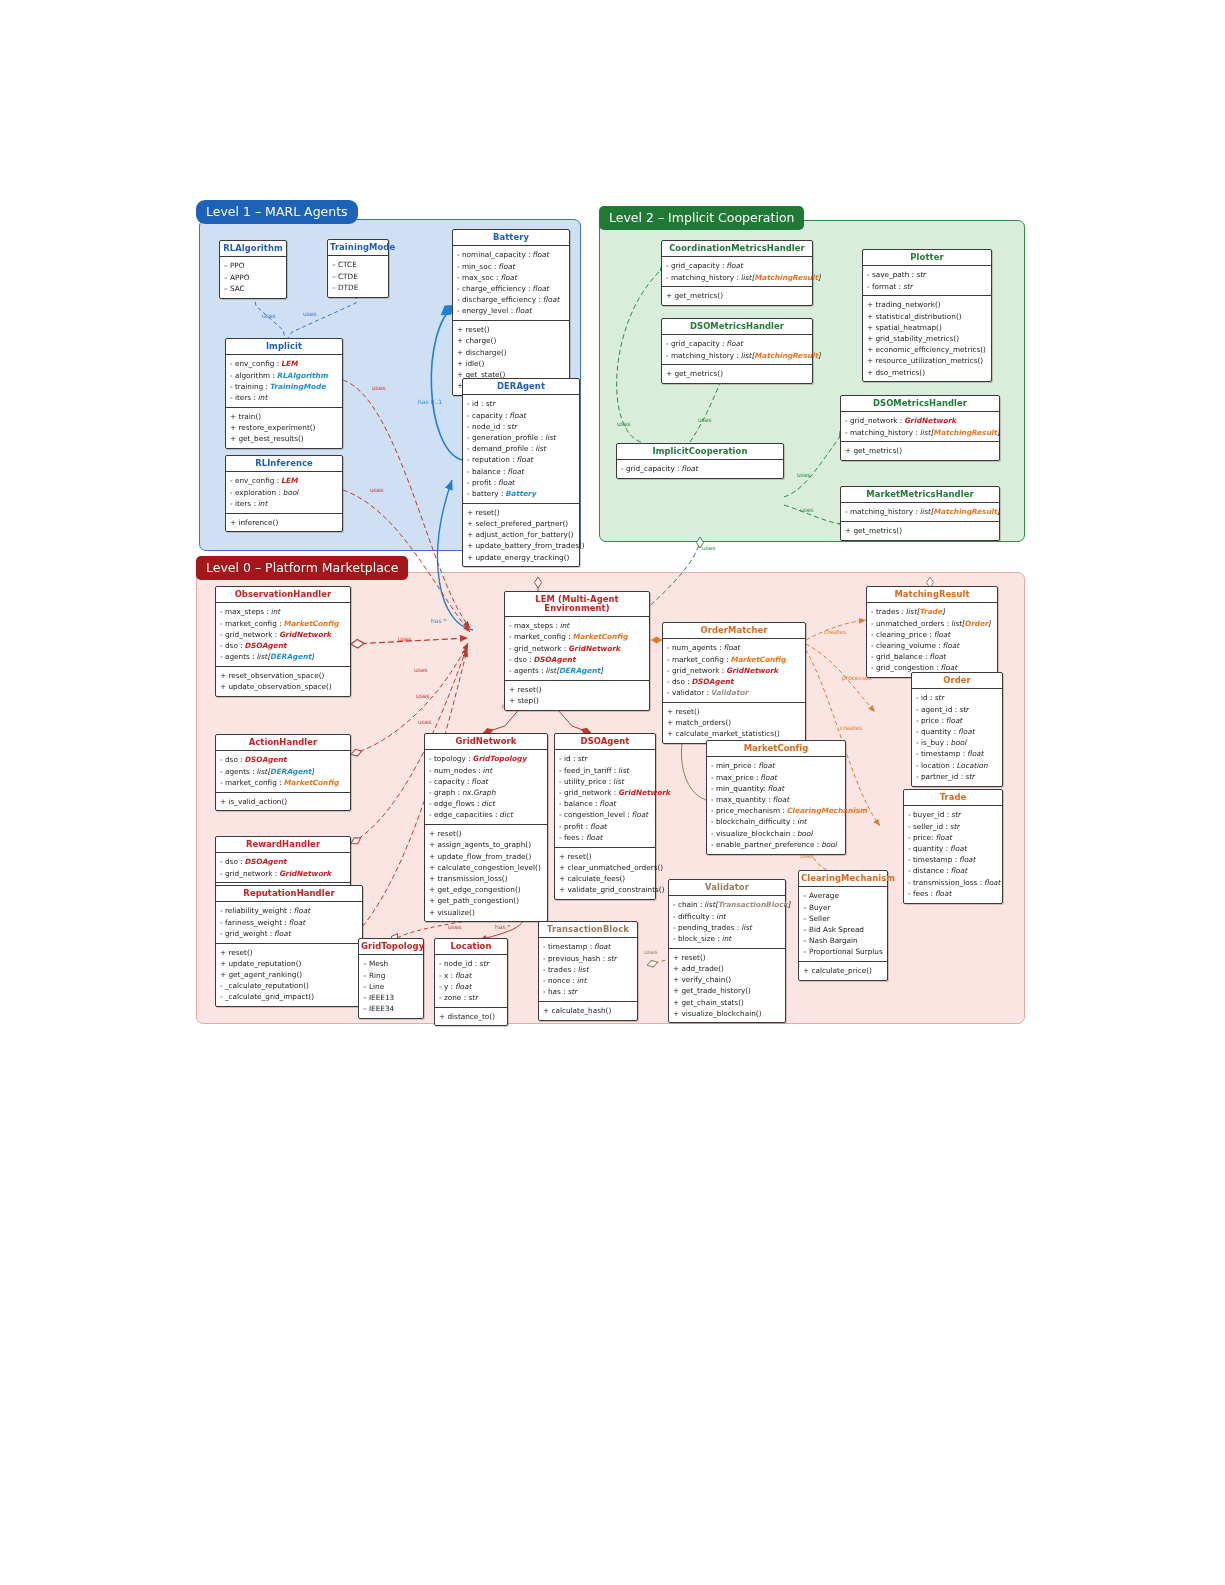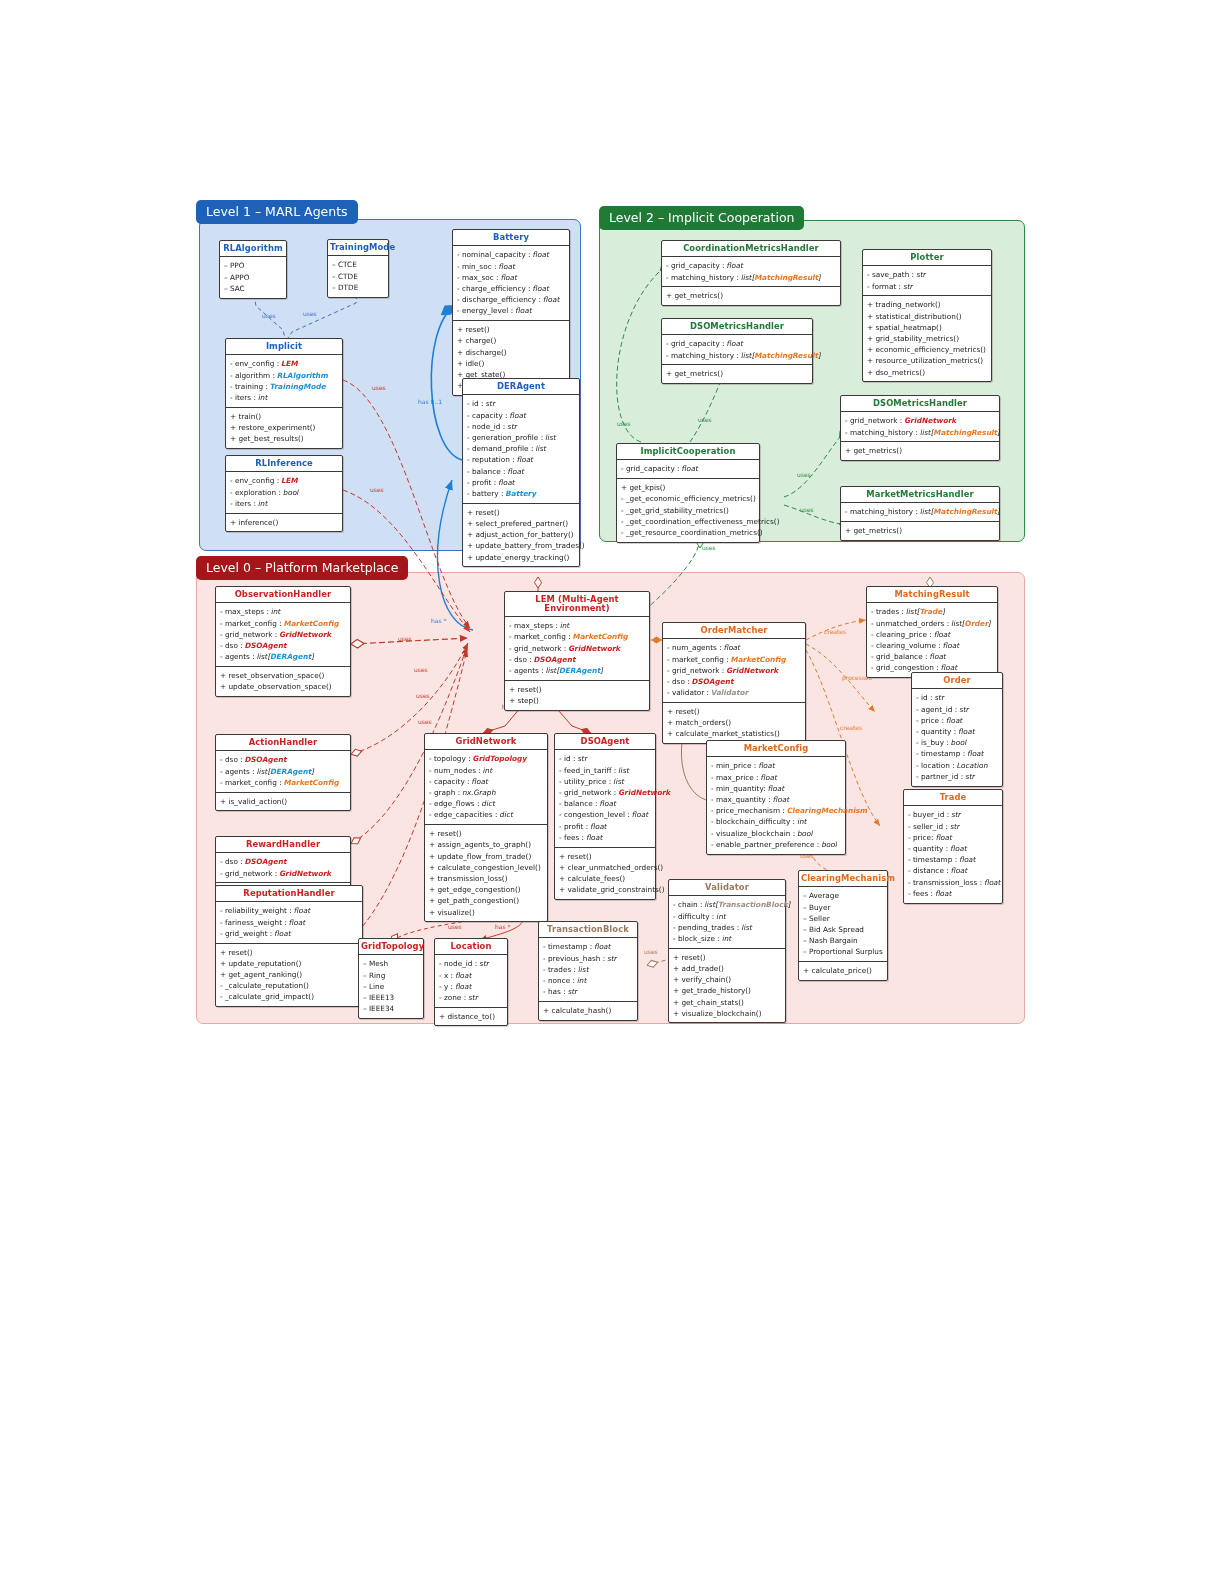--- a/index.html
+++ b/index.html
@@ -8,21 +8,21 @@
 
   
   .level{position:absolute;border-radius:7px;box-sizing:border-box;}
   .lvl1{border:1.4px solid #3f72c4;background:#cfe0f5;}
   .lvl2{border:1.4px solid #2f8a46;background:#d8edda;}
   .lvl0{border:1.4px solid #e6a9a4;background:#fbe5e3;}
 
   .level-tag{position:absolute;color:#fff;border-radius:5px;
     font-size:12.5px;padding:4px 10px 5px 10px;white-space:nowrap;z-index:40;
     font-family:"DejaVu Sans",sans-serif;}
-  .tag-blue{background:#1d62b8;}
+  .tag-blue{background:#1d62b8;border-radius:9px;}
   .tag-green{background:#1f7a35;margin-top:6px;}
   .tag-red{background:#a4161a;}
 
   
   .cls{position:absolute;background:#ffffff;border:1.1px solid #3a3a3a;
        box-sizing:border-box;z-index:20;border-radius:2px;
        box-shadow:1px 1px 0 rgba(120,90,90,.30);}
   .cls .hdr{text-align:center;font-weight:bold;font-size:8.4px;padding:3.2px 2px 3.4px 2px;
        border-bottom:1.1px solid #3a3a3a;line-height:1.05;letter-spacing:.1px;}
   .cls .sect{padding:3px 4px 3.5px 4px;}
@@ -269,21 +269,21 @@
       </div>
     <div class="sect">
         <div class="row">+ reset()</div>
         <div class="row">+ select_prefered_partner()</div>
         <div class="row">+ adjust_action_for_battery()</div>
         <div class="row">+ update_battery_from_trades()</div>
         <div class="row">+ update_energy_tracking()</div>
       </div>
   </div>
 
-  <div class="cls h-green" style="left:661px;top:240px;width:180px;">
+  <div class="cls h-green" style="left:661px;top:240px;width:152px;">
     <div class="hdr">CoordinationMetricsHandler</div>
     <div class="sect">
         <div class="row">- grid_capacity : <span class="ty">float</span></div>
         <div class="row">- matching_history : <span><span class="ty">list[</span><span class="t-orange">MatchingResult</span><span class="ty">]</span></span></div>
       </div>
     <div class="sect">
         <div class="row">+ get_metrics()</div>
       </div>
   </div>
 
@@ -329,31 +329,24 @@
   <div class="cls h-green" style="left:840px;top:486px;width:160px;">
     <div class="hdr">MarketMetricsHandler</div>
     <div class="sect">
         <div class="row">- matching_history : <span><span class="ty">list[</span><span class="t-orange">MatchingResult</span><span class="ty">]</span></span></div>
       </div>
     <div class="sect">
         <div class="row">+ get_metrics()</div>
       </div>
   </div>
 
-  <div class="cls h-green" style="left:616px;top:443px;width:144px;">
+  <div class="cls h-green" style="left:616px;top:443px;width:168px;">
     <div class="hdr">ImplicitCooperation</div>
     <div class="sect">
         <div class="row">- grid_capacity : <span class="ty">float</span></div>
-      </div>
-    <div class="sect">
-        <div class="row">+ get_kpis()</div>
-        <div class="row">- _get_economic_efficiency_metrics()</div>
-        <div class="row">- _get_grid_stability_metrics()</div>
-        <div class="row">- _get_coordination_effectiveness_metrics()</div>
-        <div class="row">- _get_resource_coordination_metrics()</div>
       </div>
   </div>
 
   <div class="cls h-red" style="left:215px;top:586px;width:136px;">
     <div class="hdr">ObservationHandler</div>
     <div class="sect">
         <div class="row">- max_steps : <span class="ty">int</span></div>
         <div class="row">- market_config : <span class="t-orange">MarketConfig</span></div>
         <div class="row">- grid_network : <span class="t-red">GridNetwork</span></div>
         <div class="row">- dso : <span class="t-red">DSOAgent</span></div>

